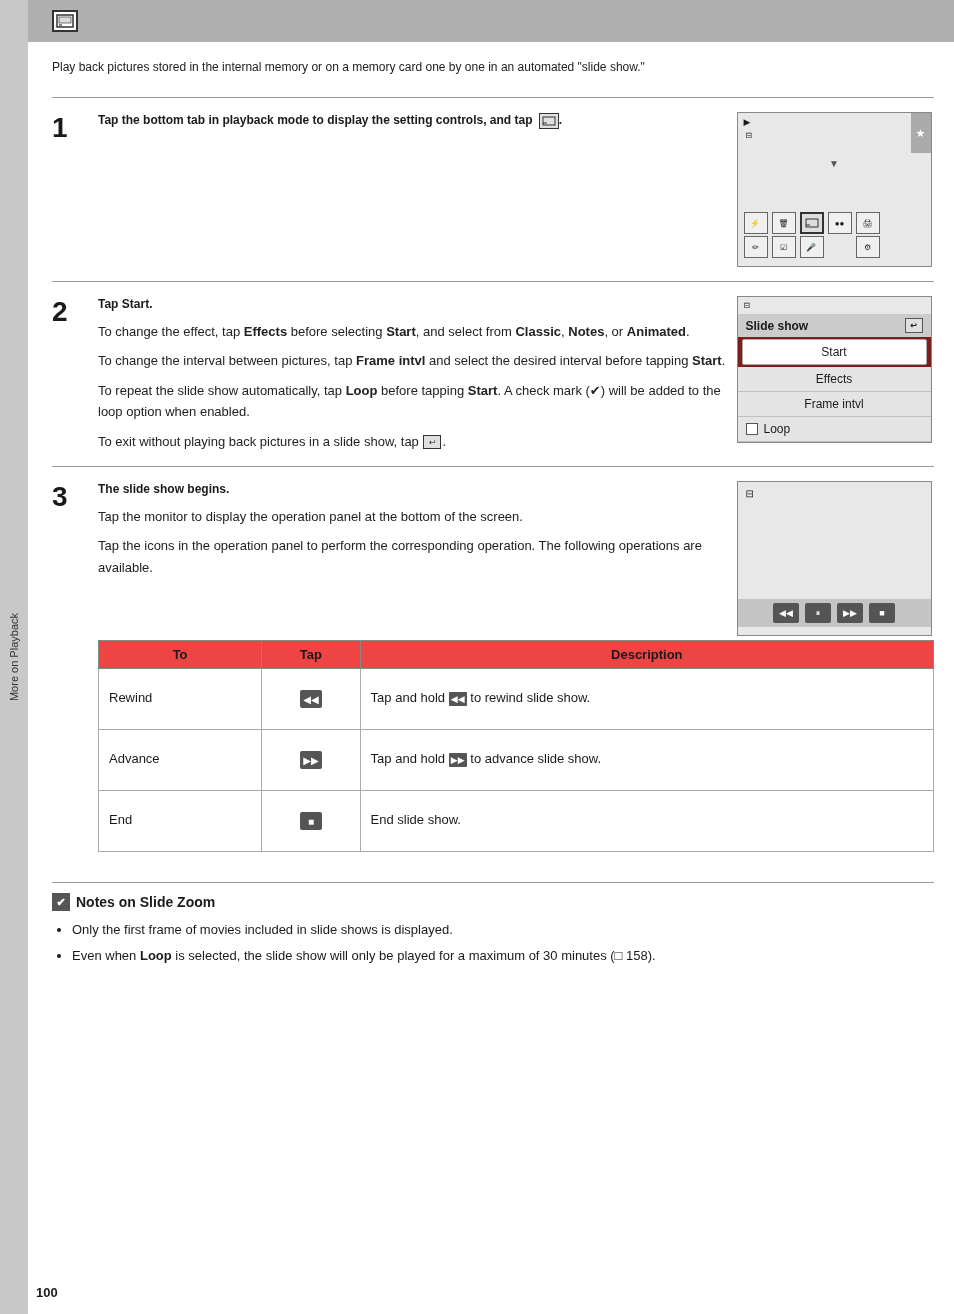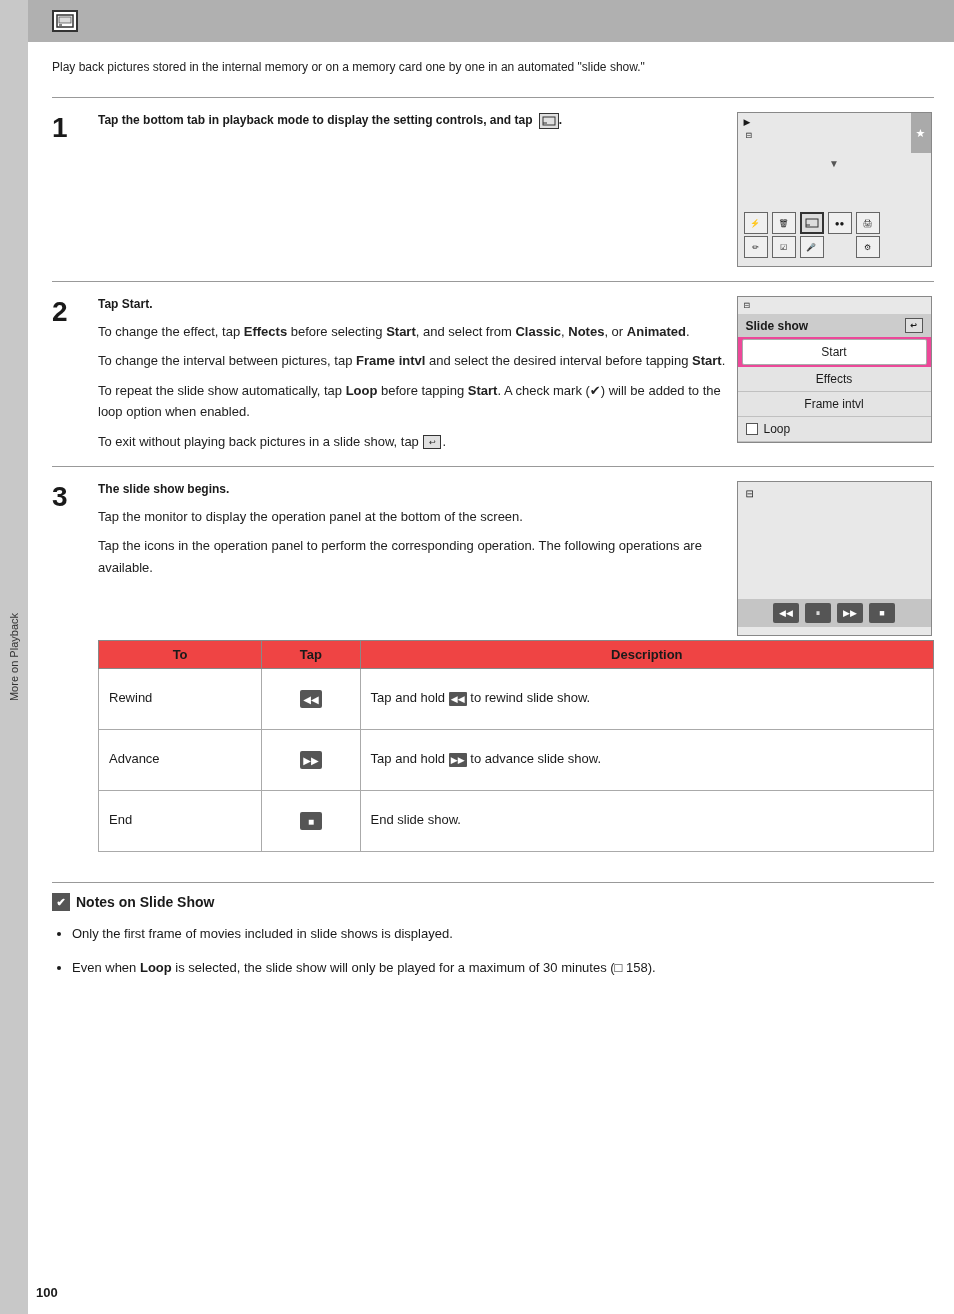--- a/index.html
+++ b/index.html
@@ -177,21 +177,21 @@
     }
 
     
     .camera-ui-2 {
       width: 195px;
       background: #e8e8e8;
       border: 1px solid #888;
       position: relative;
     }
     .slide-menu {
-      background: #ec4899;
+      background: #7f1d1d;
     }
     .slide-menu-header {
       display: flex;
       align-items: center;
       justify-content: space-between;
       background: #ccc;
       padding: 4px 8px;
       font-size: 12px;
       font-weight: bold;
     }
@@ -341,21 +341,20 @@
       font-weight: bold;
     }
     .notes-list {
       list-style: disc;
       padding-left: 20px;
       font-size: 13px;
       line-height: 1.65;
     }
     .notes-list li {
       margin-bottom: 4px;
-      margin-top: 12px;
     }
 
     
     .page-number {
       position: absolute;
       bottom: 14px;
       left: 36px;
       font-size: 13px;
       font-weight: bold;
     }
@@ -548,21 +547,21 @@
             <td>End slide show.</td>
           </tr>
         </tbody>
       </table>
     </div>
   </div>
 
   <div class="notes-section">
     <div class="notes-header">
       <span class="note-check-icon">✔</span>
-      <span>Notes on Slide Show</span>
+      <span>Notes on Slide Zoom</span>
     </div>
     <ul class="notes-list">
       <li>Only the first frame of movies included in slide shows is displayed.</li>
       <li>Even when <span class="bold">Loop</span> is selected, the slide show will only be played for a maximum of 30 minutes (□ 158).</li>
     </ul>
   </div>
 
 </div>
 
 <div class="page-number">100</div>

